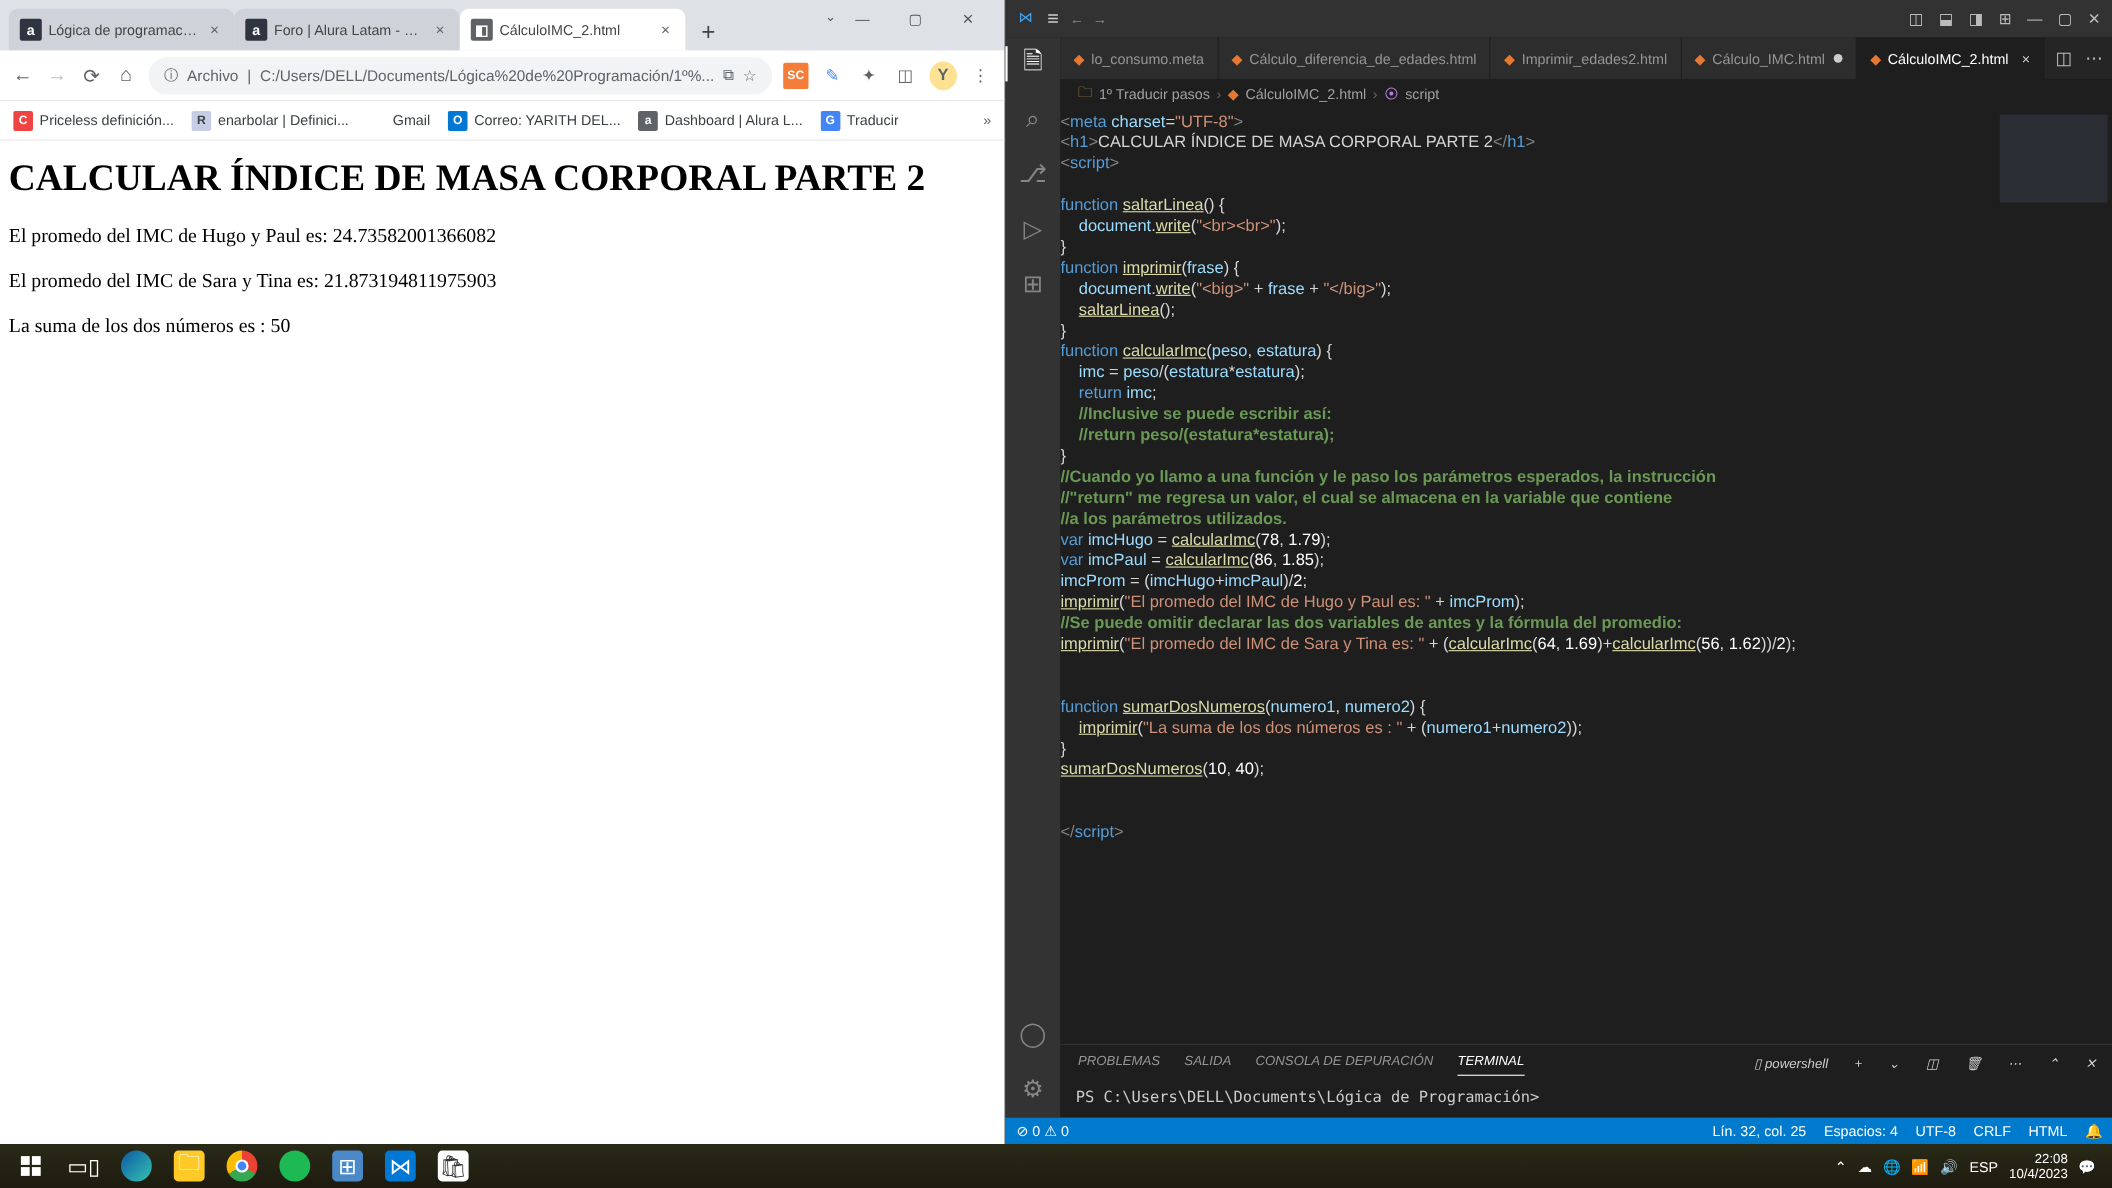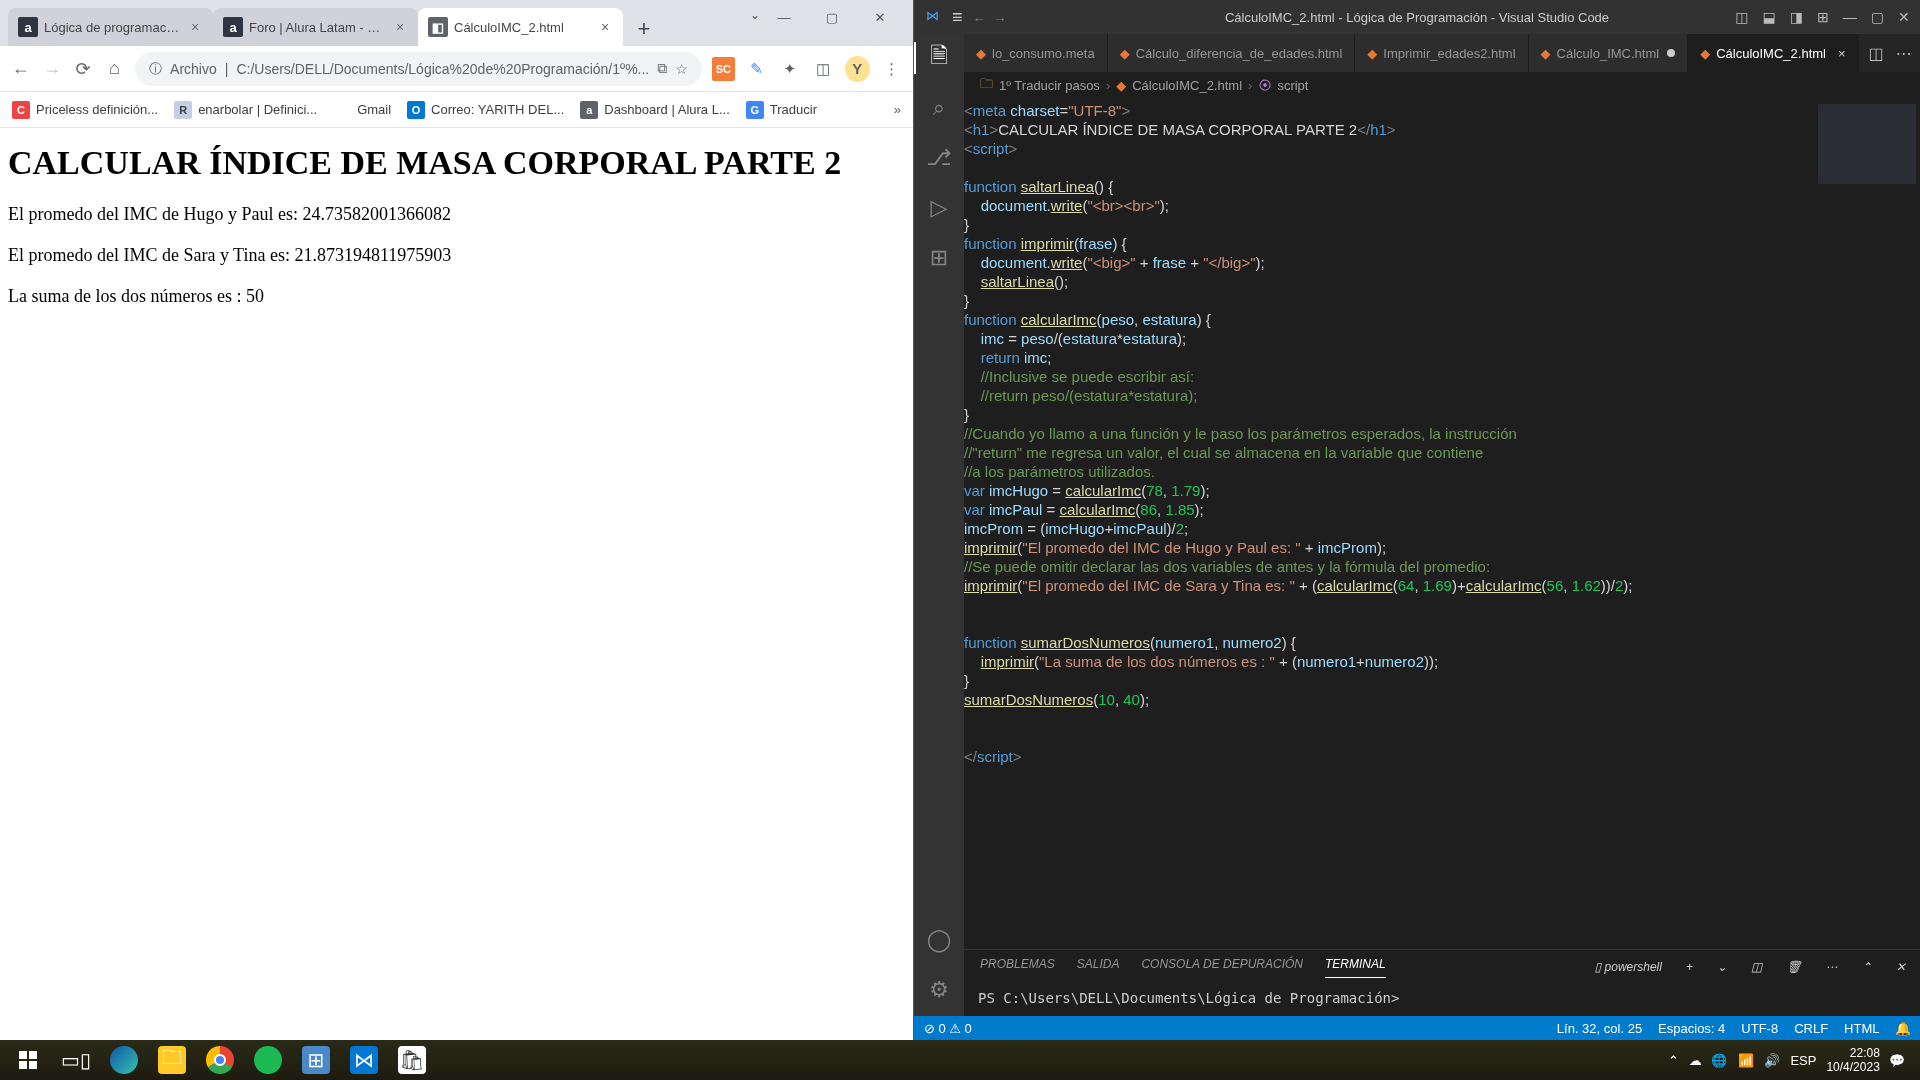--- a/index.html
+++ b/index.html
@@ -78,22 +78,22 @@
 .code { flex: 1; background: #1e1e1e; font-family: Consolas, monospace; font-size: 15px; line-height: 19px; white-space: pre; overflow: auto; }
 .gutter { font-family: Consolas, monospace; font-size: 15px; line-height: 19px; padding-top: 3px; }
 .code { padding-top: 3px; }
 .minimap { width: 110px; background: #1e1e1e; position: relative; }
 .minimap .mm { position: absolute; top: 6px; right: 6px; width: 98px; height: 80px; background: linear-gradient(#3a4050 0 100%); opacity: .45; border-radius: 1px; }
 
 .tk-keyword { color: #569cd6; }
 .tk-string { color: #ce9178; }
 .tk-func { color: #dcdcaa; text-decoration: underline; }
 .tk-var { color: #9cdcfe; }
-.tk-num { color: #22c55e; }
-.tk-comment { color: #6a9955; }
+.tk-num { color: #ffffff; }
+.tk-comment { color: #6a9955; font-weight: bold; }
 .tk-tag { color: #808080; }
 .tk-tagn { color: #569cd6; }
 .tk-attr { color: #9cdcfe; }
 .tk-plain { color: #d4d4d4; }
 
 .panel { background: #1e1e1e; border-top: 1px solid #333; }
 .panel .ptabs { height: 34px; display: flex; align-items: center; padding: 0 16px; gap: 22px; font-size: 12px; color: #969696; font-style: italic; }
 .panel .ptabs .pt { cursor: pointer; padding-bottom: 6px; }
 .panel .ptabs .pt.active { color: #fff; border-bottom: 1px solid #fff; }
 .panel .ptabs .ptright { margin-left: auto; display: flex; align-items: center; gap: 24px; color: #ccc; }
@@ -197,21 +197,20 @@
    <p>La suma de los dos números es : 50</p>
  </div>
 </div>
 
 <div class="vscode">
  <div class="titlebar">
    <span class="vs-logo">⋈</span>
    <span class="menu-icon">≡</span>
    <span style="color:#888;margin-right:8px">←</span>
    <span style="color:#888">→</span>
-   <div class="title">CálculoIMC_2.html - Lógica de Programación - Visual Studio Code</div>
    <div class="right">
      <span>◫</span>
      <span>⬓</span>
      <span>◨</span>
      <span>⊞</span>
      <span>—</span>
      <span>▢</span>
      <span>✕</span>
    </div>
  </div>

